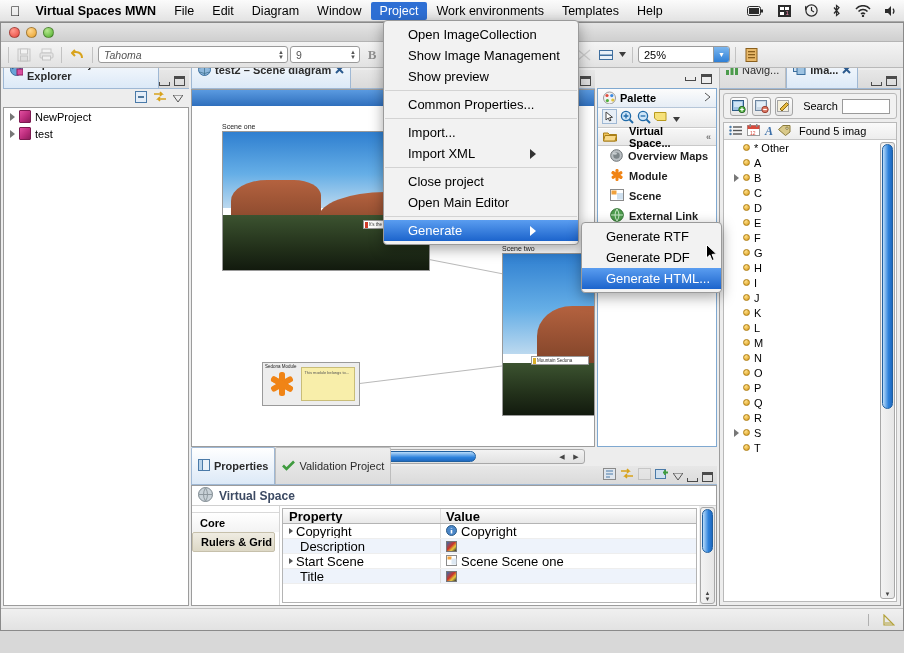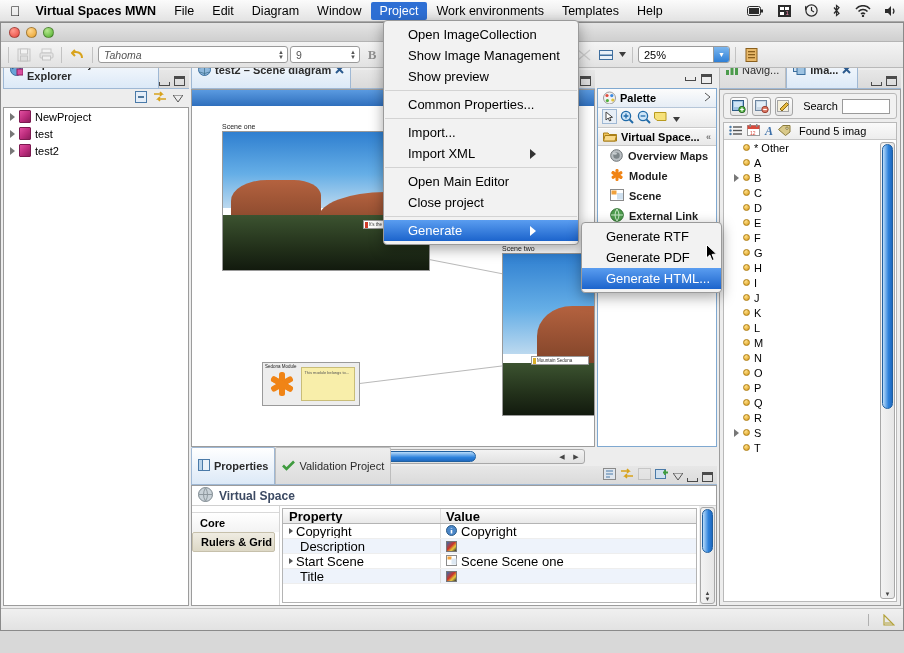--- a/index.html
+++ b/index.html
@@ -129,21 +129,21 @@
      display:flex;flex-direction:column;align-items:center;padding:1px 0;}
   .vthumb{ width:11px;border-radius:6px;
      background:linear-gradient(to right,#b9dcfa,#2d82dc 60%,#1f69bf);border:1px solid #1f5f9f;}
   
   #palette{ width:120px; }
   .pal-head{ height:18px; display:flex;align-items:center;justify-content:flex-end;gap:5px;padding-right:5px;}
   .pal-title{ display:flex;align-items:center;gap:4px; height:19px;padding:0 5px;font-weight:bold;
      font-size:11px;background:linear-gradient(to bottom,#fcfcfc,#e6edf5);border-bottom:1px solid #b6c6d8;}
   .pal-tools{ display:flex;align-items:center;gap:3px;height:20px;padding:0 4px;
      background:linear-gradient(to bottom,#fafafa,#eaeaea);border-bottom:1px solid #c9c9c9;}
-  .pal-group{ display:flex;align-items:center;gap:4px;height:18px;padding:0 5px;font-weight:bold;font-size:11px;
+  .pal-group{ display:flex;align-items:center;gap:12px;height:18px;padding:0 5px;font-weight:bold;font-size:11px;
      background:linear-gradient(to bottom,#f7f7f7,#e8e8e8);border-top:1px solid #fff;border-bottom:1px solid #c9c9c9;}
   .pal-item{ display:flex;align-items:center;gap:5px;height:20px;padding-left:12px;font-size:11px;font-weight:bold;color:#1e1e1e;}
   
   #props{ height:140px; }
   .prop-head{ display:flex;align-items:center;gap:6px;height:20px;padding:1px 6px;font-weight:bold;
      font-size:12px;color:#3c4a63;border-bottom:1px solid #d0d0d0;background:#fff;}
   .prop-body{ flex:1;display:flex;background:#fff;overflow:hidden;}
   .prop-tabs{ width:88px;background:#fff;border-right:1px solid #d5d5d5;padding-top:6px;}
   .ptab{ height:20px;display:flex;align-items:center;padding-left:8px;font-size:11px;font-weight:bold;}
   .ptab.sel{ background:linear-gradient(to bottom,#fff,#f3f3f3); border-top:1px solid #d9d9d9;}
@@ -415,25 +415,20 @@
         <div>
           <div class="tree-row">
             <span class="arrowR"></span>
             <span class="prjicon"></span>
             <span>NewProject</span>
           </div>
           <div class="tree-row">
             <span class="arrowR"></span>
             <span class="prjicon"></span>
             <span>test</span>
-          </div>
-          <div class="tree-row">
-            <span class="arrowR"></span>
-            <span class="prjicon"></span>
-            <span>test2</span>
           </div>
         </div>
       </div>
     </div>
 
     <div id="editorcol">
       <div id="editorRow">
 
         <div class="view" id="editor">
           <div class="vtabrow">
@@ -1038,24 +1033,24 @@
     <div class="div"></div>
     <div class="row">
       <span>Import...</span>
     </div>
     <div class="row">
       <span>Import XML</span>
       <span class="sub"></span>
     </div>
     <div class="div"></div>
     <div class="row">
+      <span>Close project</span>
+    </div>
+    <div class="row">
       <span>Open Main Editor</span>
-    </div>
-    <div class="row">
-      <span>Close project</span>
     </div>
     <div class="div"></div>
     <div class="row sel">
       <span>Generate</span>
       <span class="sub"></span>
     </div>
   </div>
 
 <div class="menu" id="generateMenu" style="left:581px;top:222px;width:141px;">
     <div class="row">

